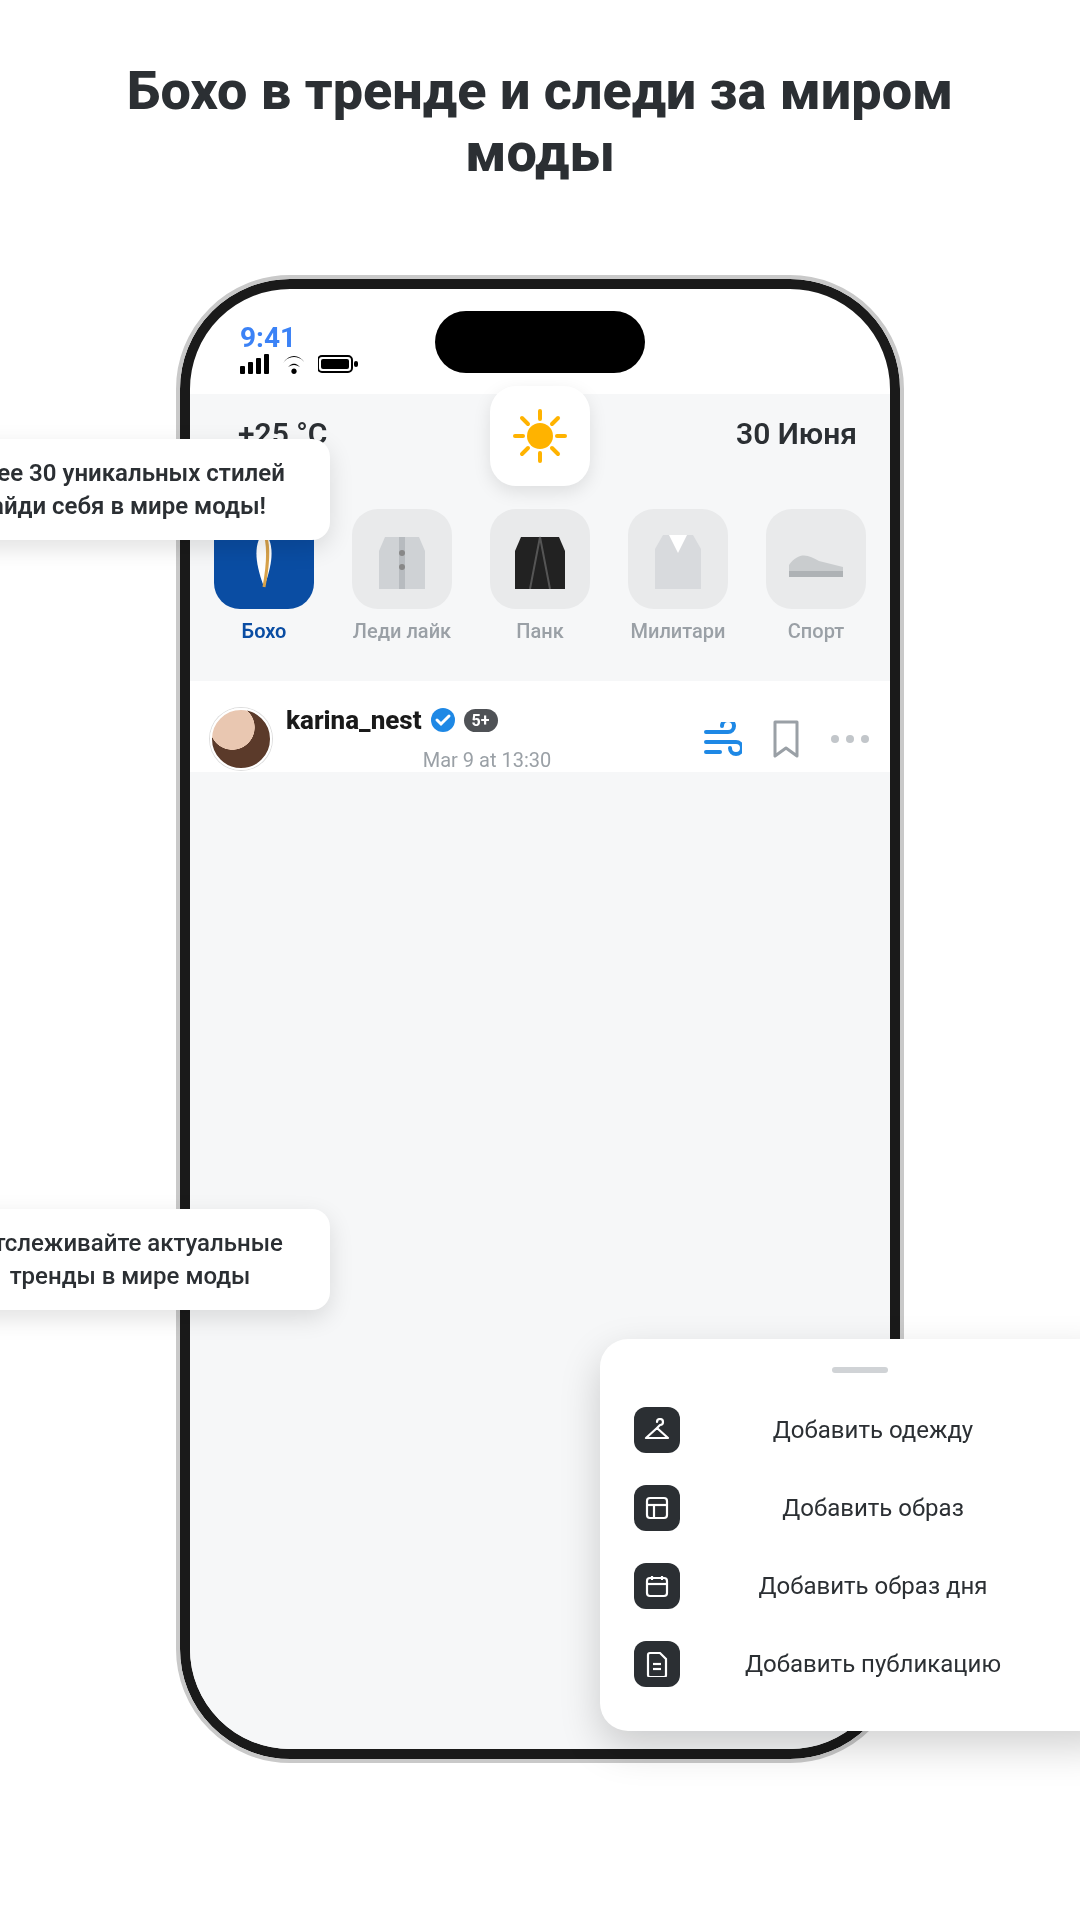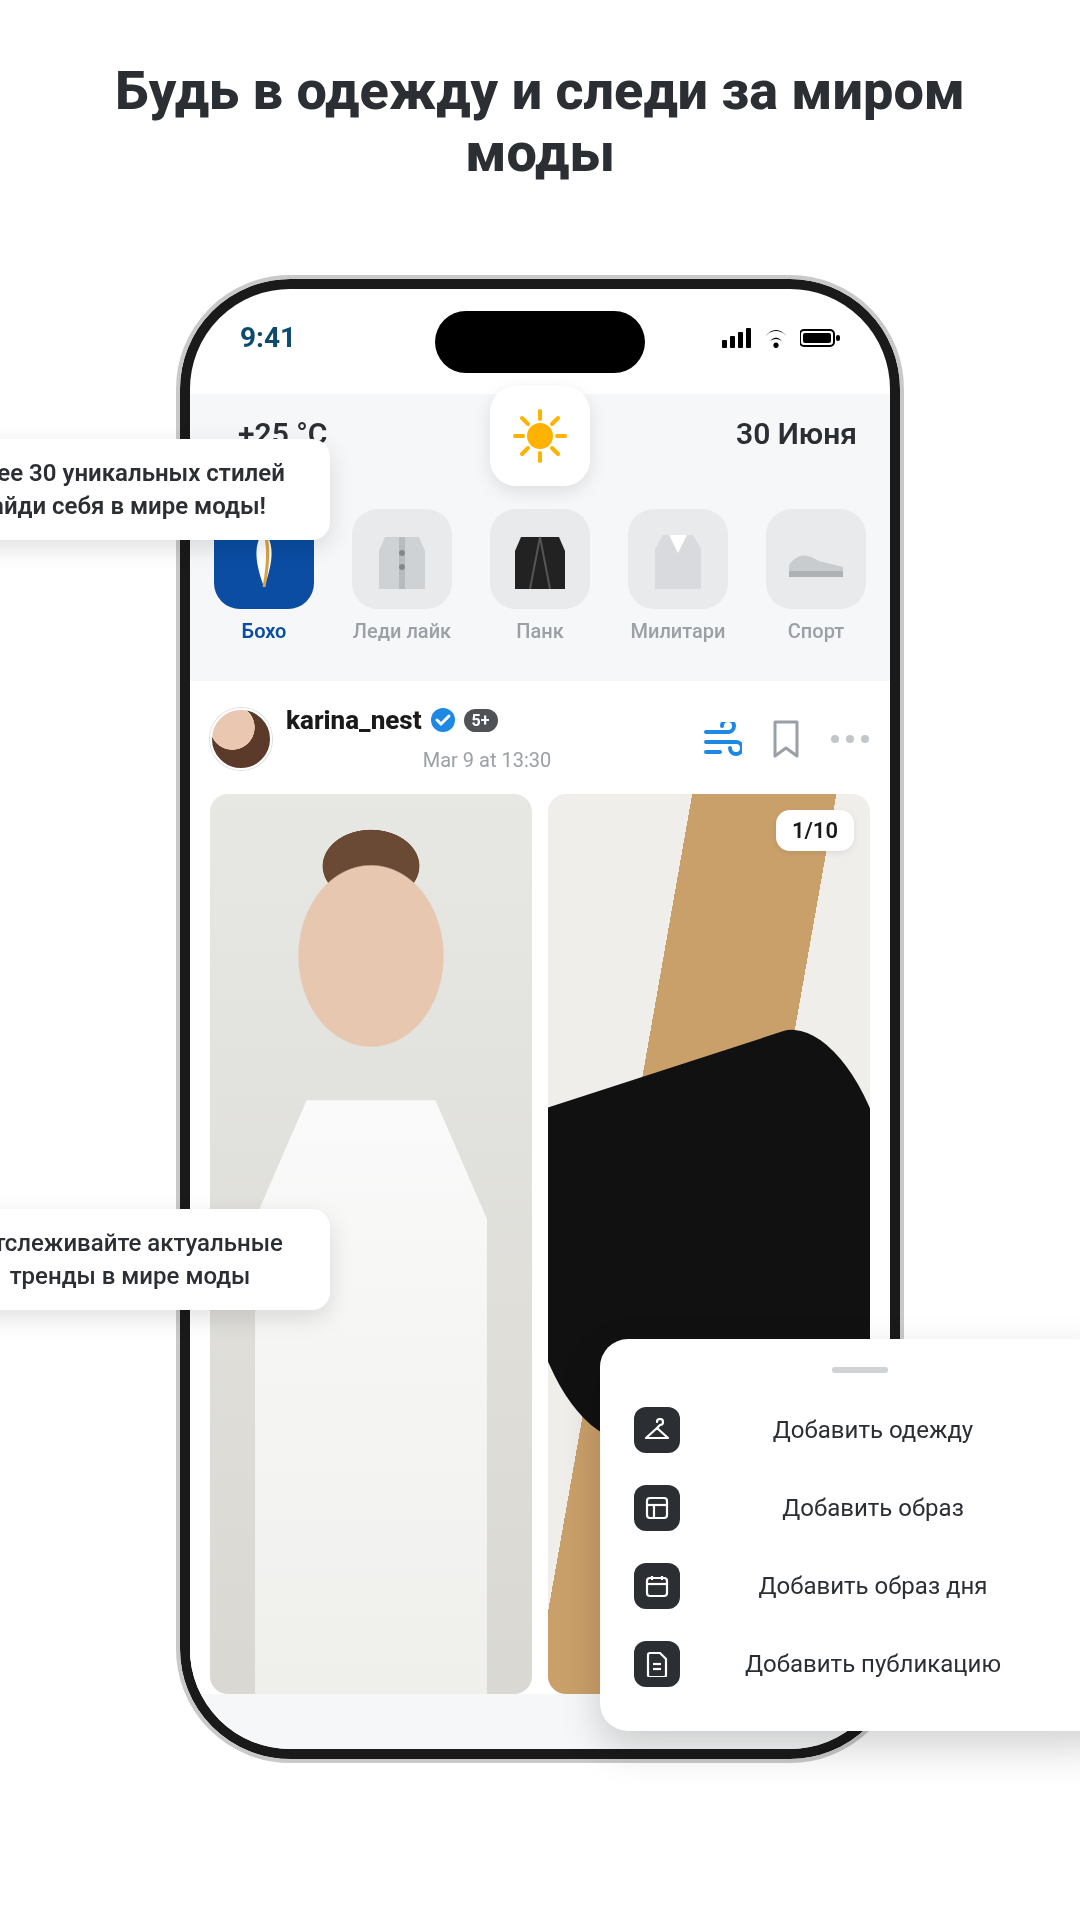--- a/index.html
+++ b/index.html
@@ -48,22 +48,23 @@
   }
   .statusbar {
     position: absolute;
     top: 32px;
     left: 0; right: 0;
     display: flex;
     justify-content: space-between;
     padding: 0 50px;
     font-size: 28px;
     font-weight: 700;
-    color: #0c4a6e;
+    color: #3b82f6;
     z-index: 40;
+    flex-direction: column;
   }
   .status-right { display: flex; align-items: center; gap: 10px; }
   .screen {
     position: absolute;
     top: 105px; left: 0; right: 0; bottom: 0;
     background: #f6f7f8;
   }
 
   .weather-row {
     display: flex;
@@ -240,21 +241,21 @@
     background: #2b2f33; color: #fff;
     display: flex; align-items: center; justify-content: center;
   }
   .sheet-item span.label { flex: 1; text-align: center; padding-right: 46px; }
 
   svg { display: block; }
 </style>
 </head>
 <body>
 
-<h1 class="headline">Будь в одежду и следи за миром моды</h1>
+<h1 class="headline">Бохо в тренде и следи за миром моды</h1>
 
 <div class="phone-wrap">
 
   <div class="phone">
     <div class="notch"></div>
 
     <div class="statusbar">
       <span>9:41</span>
       <div class="status-right">
         <span>
@@ -404,26 +405,20 @@
                   <svg width="40" height="10" viewBox="0 0 40 10">
                     <circle cx="5" cy="5" r="4" fill="#c2c6ca"></circle>
                     <circle cx="20" cy="5" r="4" fill="#c2c6ca"></circle>
                     <circle cx="35" cy="5" r="4" fill="#c2c6ca"></circle>
                   </svg>
                 </span>
             </div>
           </div>
         </div>
 
-        <div class="images-row">
-          <div class="img-cell img-left"></div>
-          <div class="img-cell img-right">
-            <div class="counter-chip">1/10</div>
-          </div>
-        </div>
       </div>
 
     </div>
   </div>
 
   <div class="tip top" style="white-space:pre-line">Более 30 уникальных стилей
 Найди себя в мире моды!</div>
   <div class="tip mid">Отслеживайте актуальные тренды в мире моды</div>
 
   <div class="sheet">

